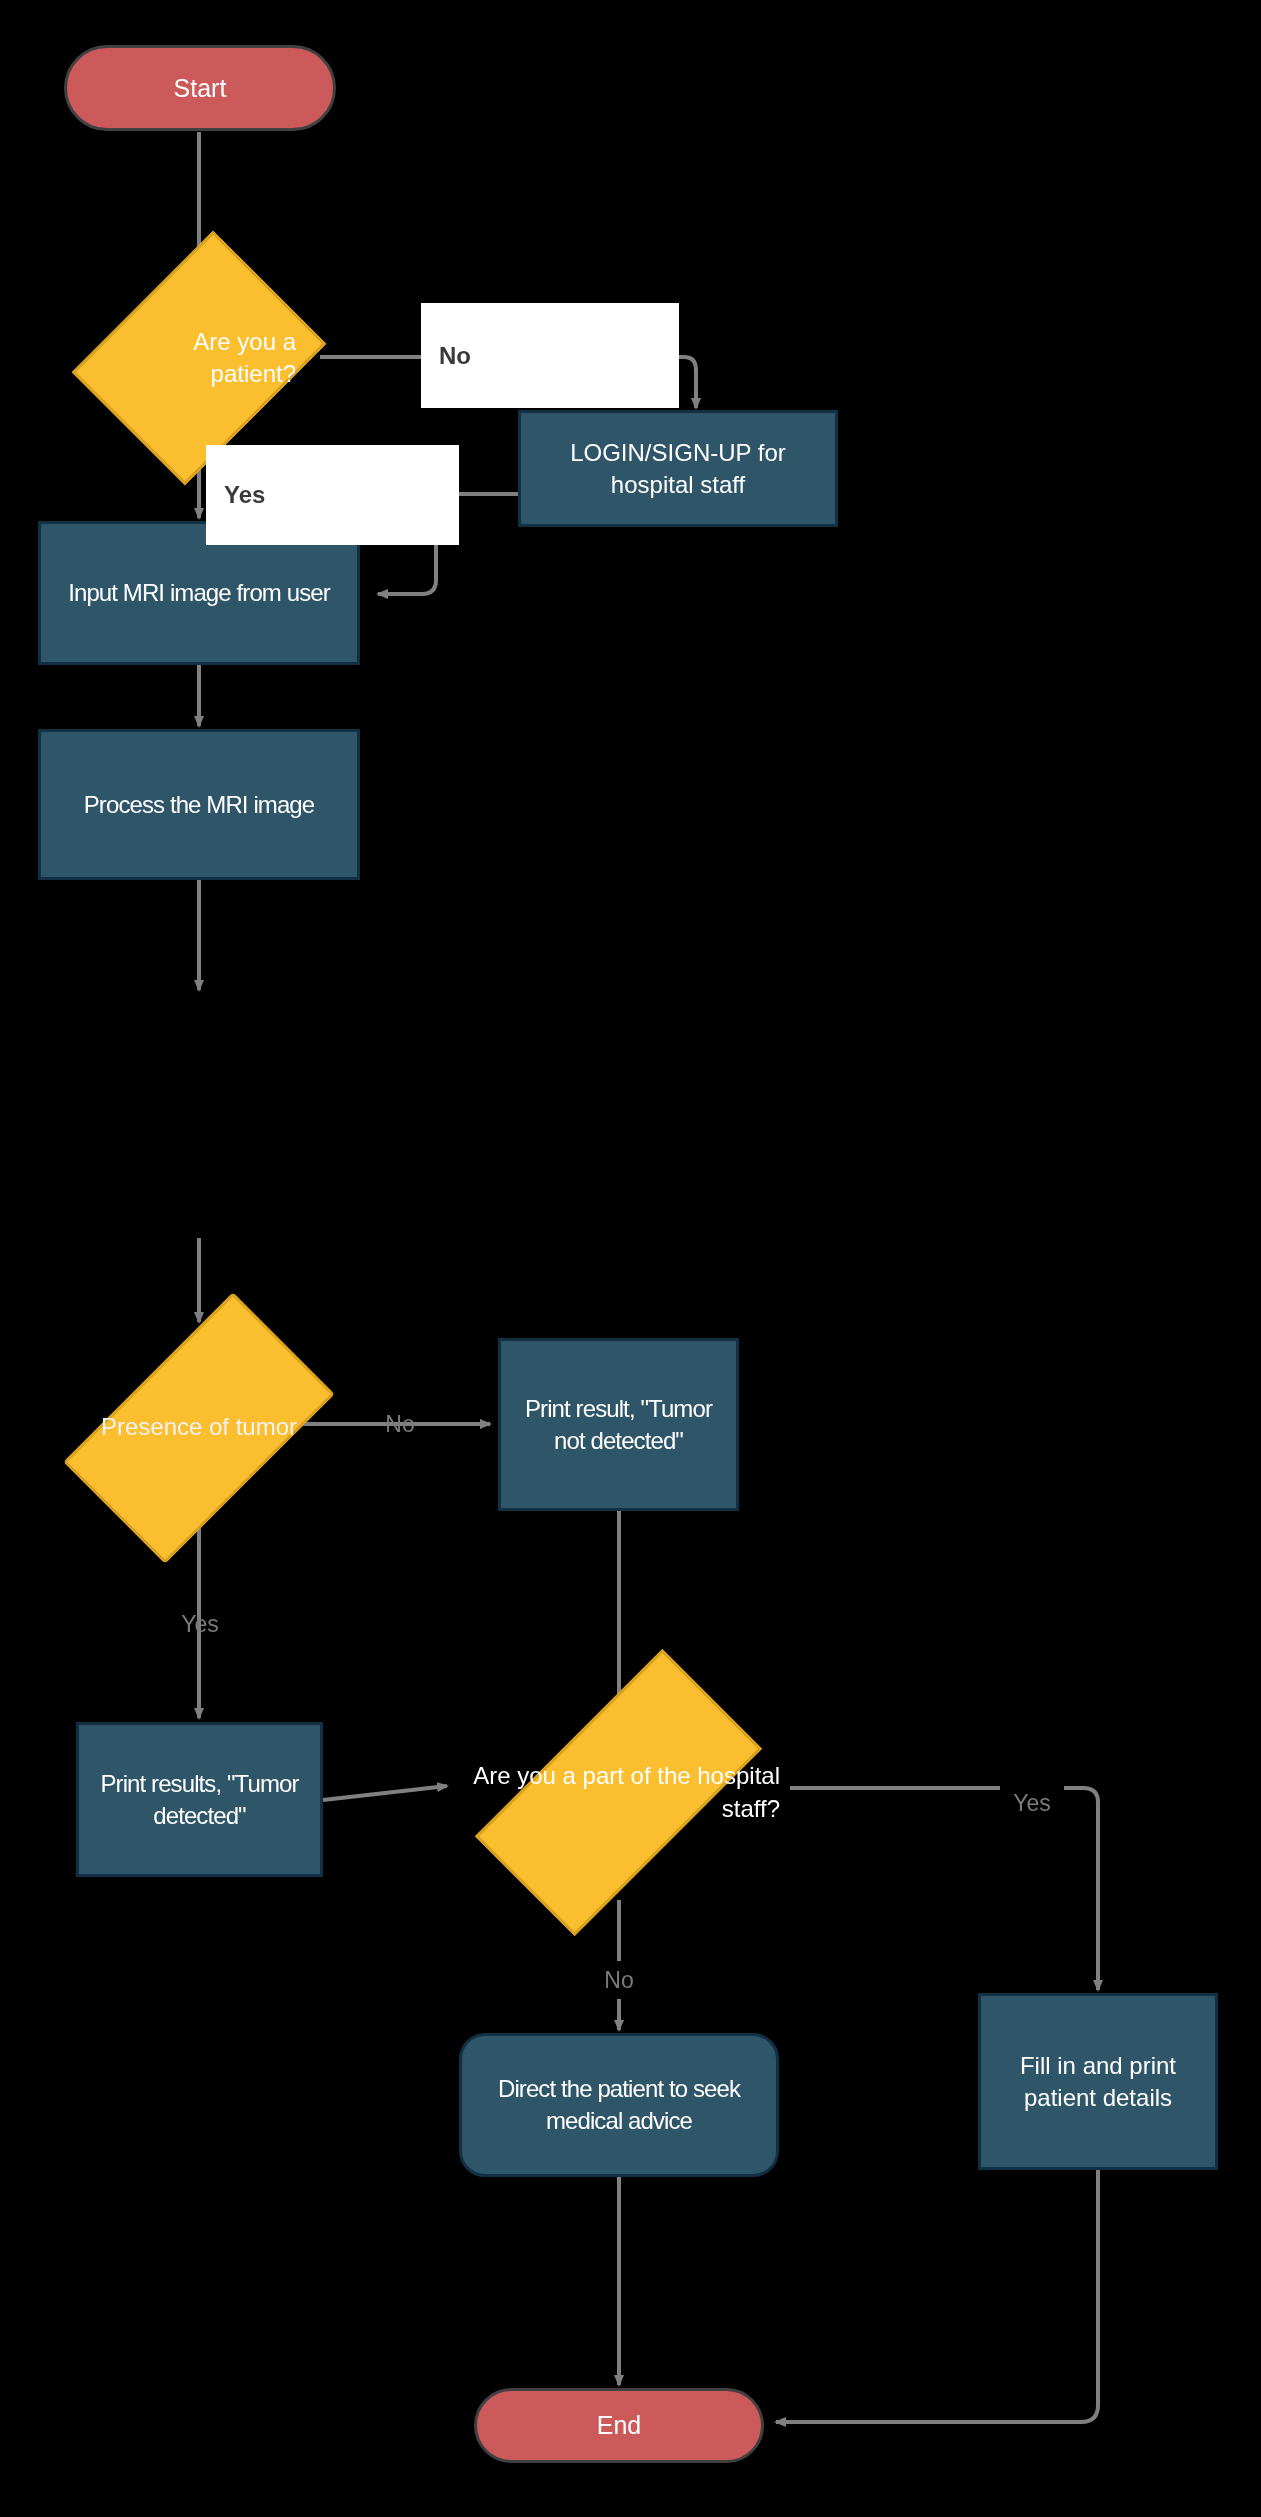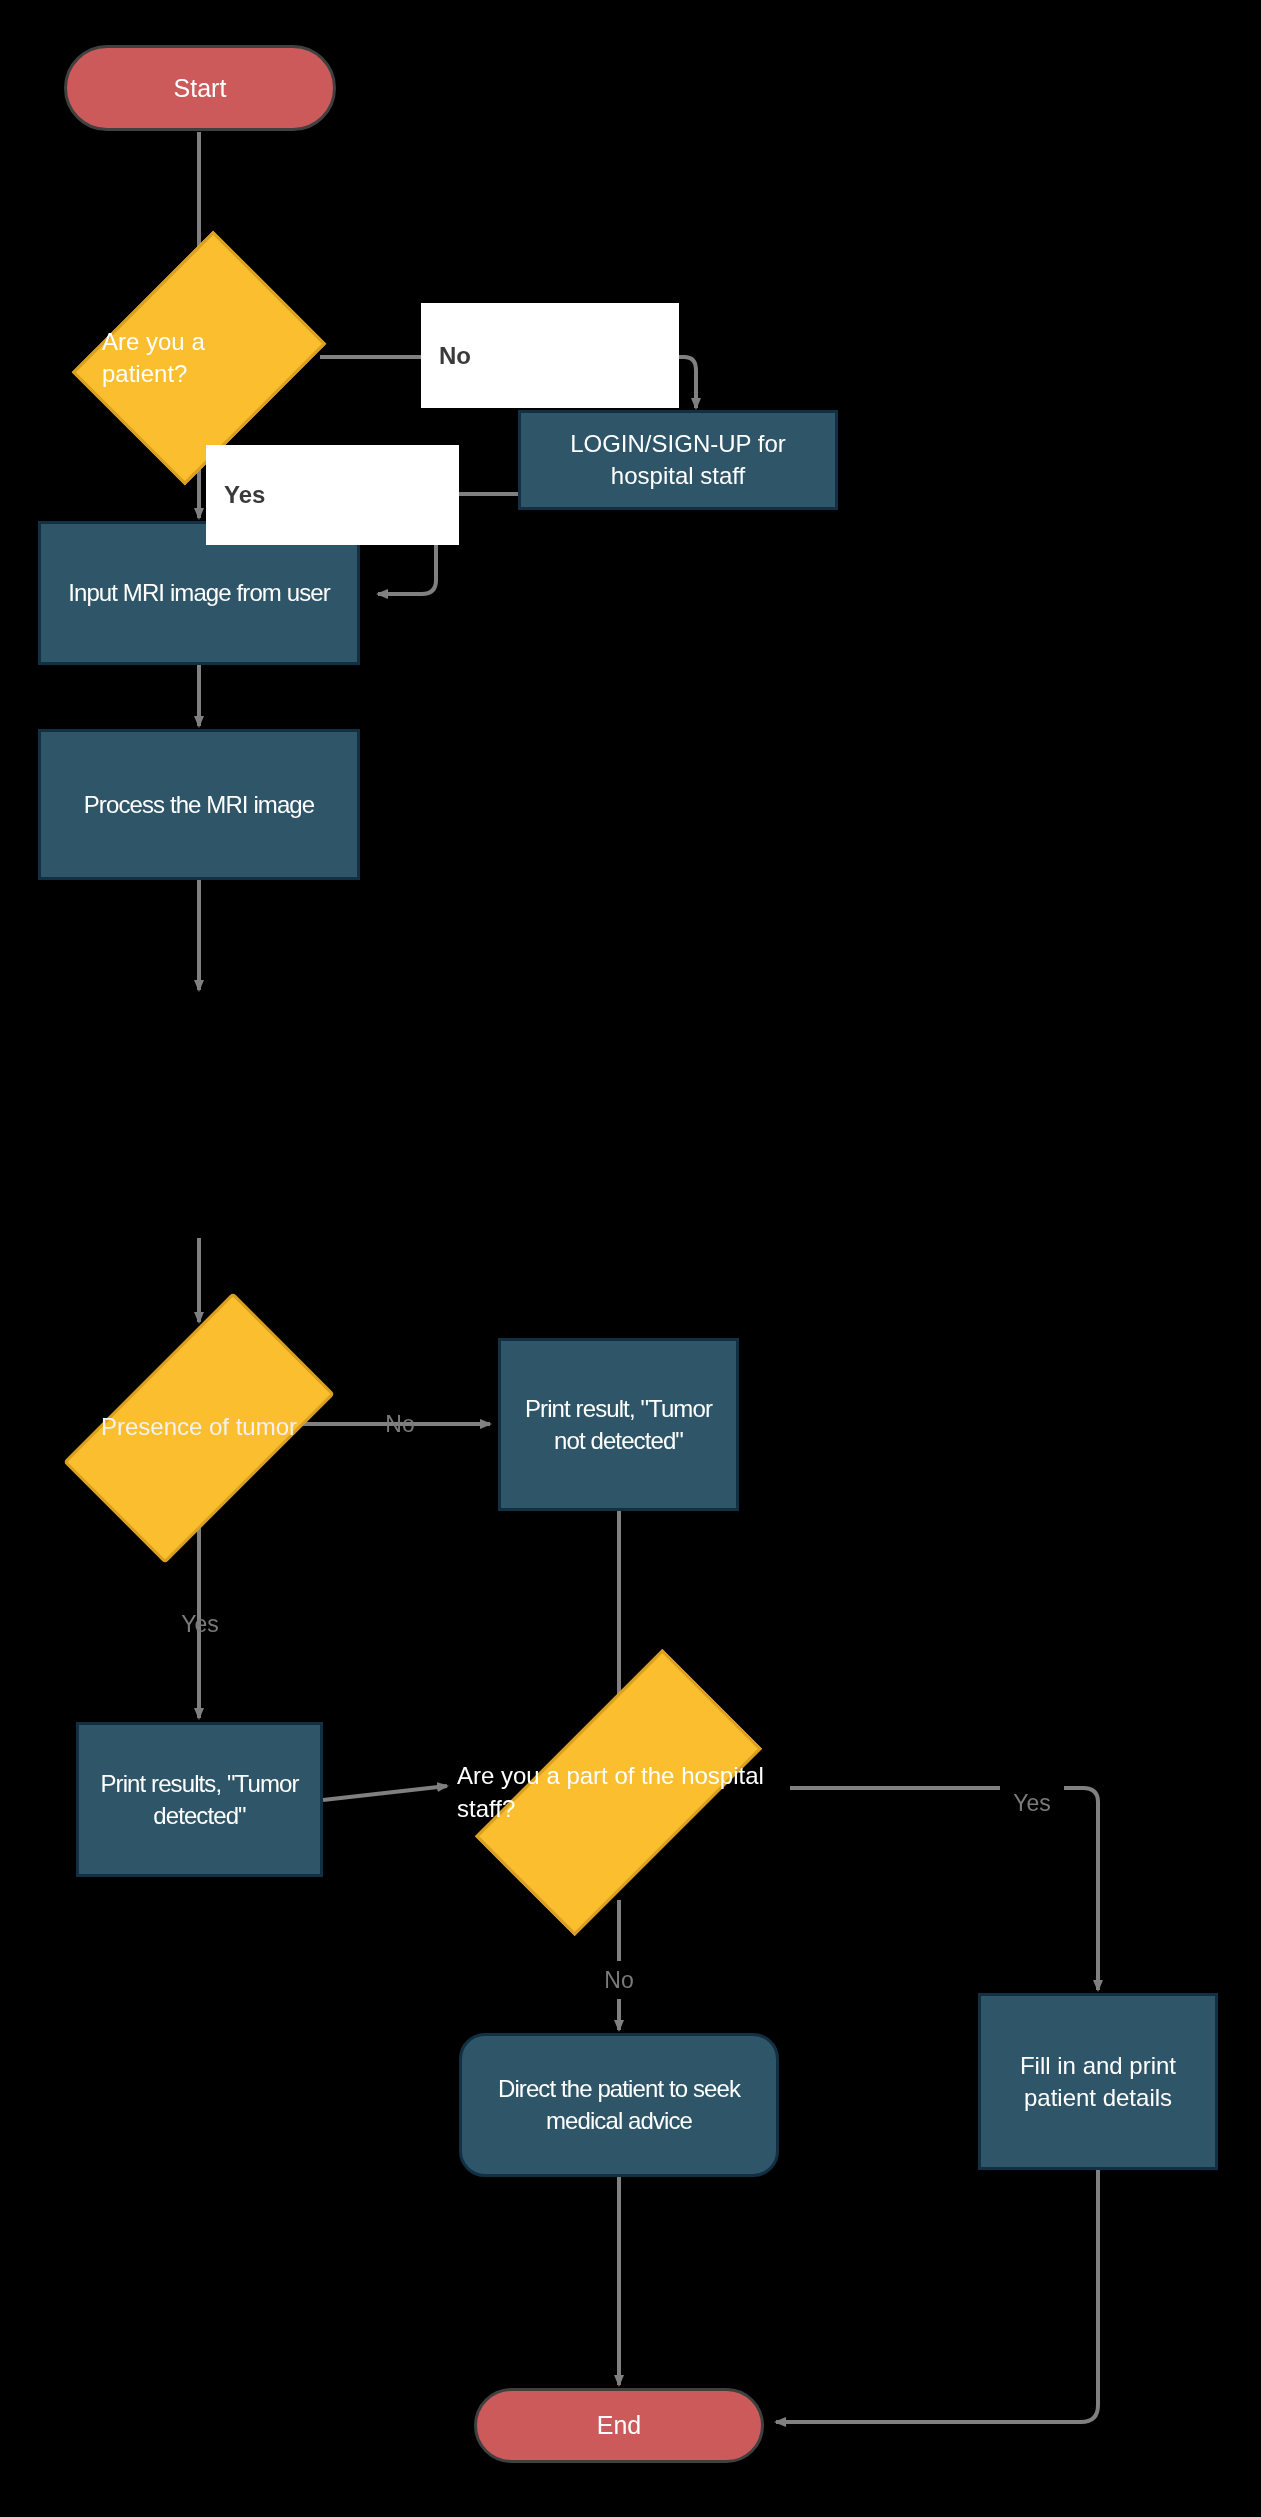--- a/index.html
+++ b/index.html
@@ -55,21 +55,21 @@
     border: 3px solid #D9A11F;
     transform: rotate(45deg);
     box-sizing: border-box;
   }
   .decision-label {
     position: absolute;
     inset: 0;
     display: flex;
     align-items: center;
     justify-content: center;
-    text-align: left;
+    text-align: right;
     color: #ffffff;
     font-size: 24px;
     line-height: 1.35;
     z-index: 2;
     pointer-events: none;
   }
   .decision-label.dim { color: #F2F2F2; }
   
   .edge-label {
     position: absolute;
@@ -156,21 +156,21 @@
   </div>
 
   <div class="edge-label boxed" style="left:421px; top:303px; width:240px; height:105px; padding-left:18px;">
     <span>No</span>
   </div>
 
   <div class="edge-label boxed" style="left:206px; top:445px; width:235px; height:100px; padding-left:18px;">
     <span>Yes</span>
   </div>
 
-  <div class="node process" style="left:518px; top:410px; width:320px; height:100px;">
+  <div class="node process" style="left:518px; top:410px; width:320px; height:117px;">
     <span>LOGIN/SIGN-UP for hospital staff</span>
   </div>
 
   <div class="node process tight" style="left:38px; top:521px; width:322px; height:144px;">
     <span>Input MRI image from user</span>
   </div>
 
   <div class="node process tight" style="left:38px; top:729px; width:322px; height:151px;">
     <span>Process the MRI image</span>
   </div>

